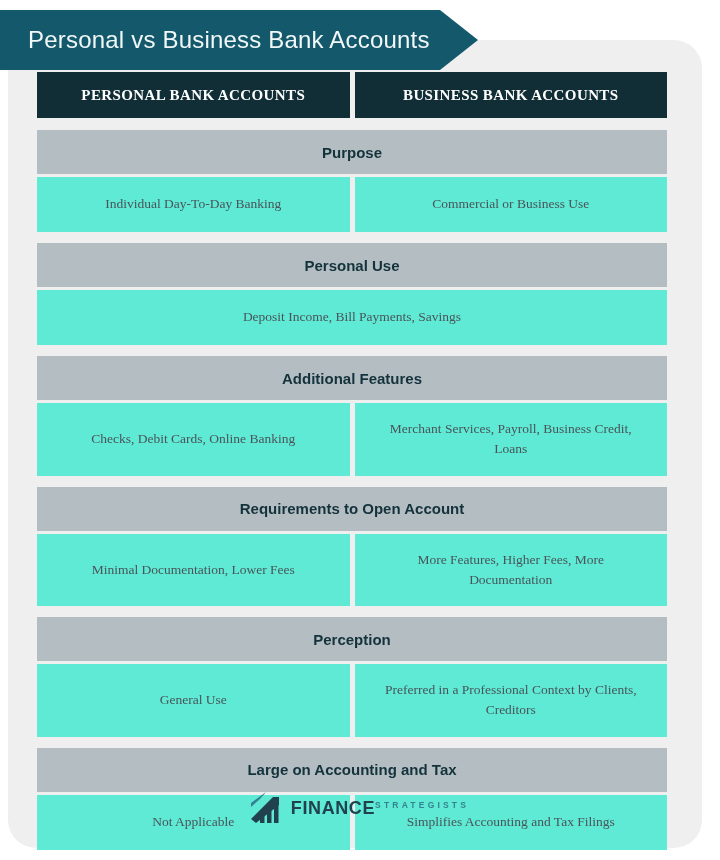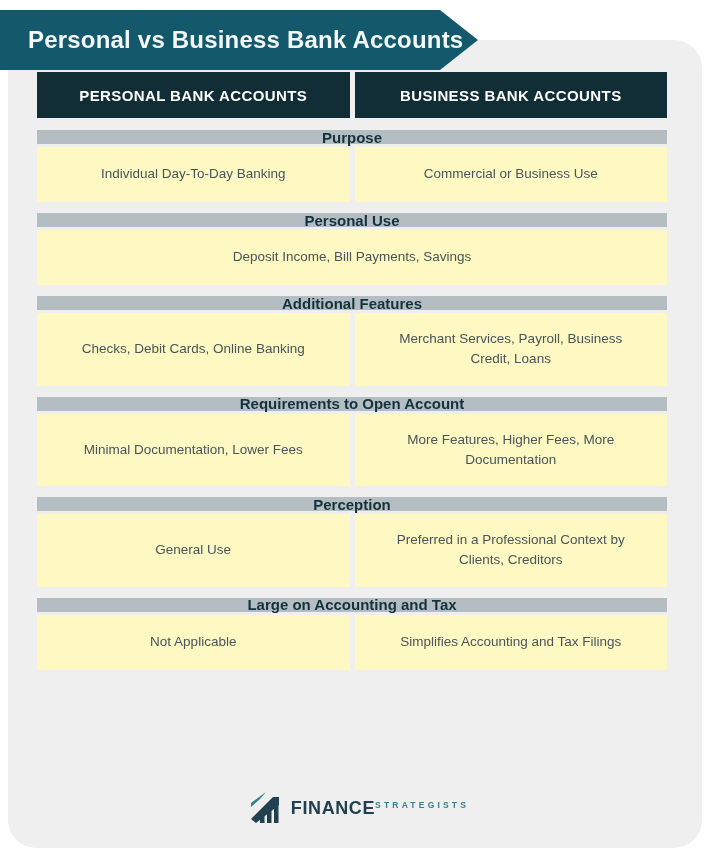--- a/index.html
+++ b/index.html
@@ -22,56 +22,56 @@
     left:0;top:10px;
     width:478px;height:60px;
     background:#13596b;
     clip-path:polygon(0 0,440px 0,478px 50%,440px 100%,0 100%);
     display:flex;align-items:center;
     z-index:5;
   }
   .banner h1{
     margin:0 0 0 28px;
     font-size:24px;
-    font-weight:bold;
+    font-weight:normal;
     color:#f2f7f8;
     letter-spacing:0.2px;
   }
   .table{
     position:absolute;
     left:37px;top:72px;
     width:630px;
   }
-  .colrow{display:flex;gap:5px;}
+  .colrow{display:flex;gap:5px;font-family:Liberation Serif, serif;}
   .colhead{
     flex:1;
     background:#112e36;
     color:#ffffff;
     font-weight:bold;
     font-size:15px;
     letter-spacing:0.4px;
     text-transform:uppercase;
     height:46px;
     display:flex;align-items:center;justify-content:center;
     text-align:center;
   }
   .band{
     margin-top:11px;
     background:#b4bec2;
-    height:14px;
+    height:44px;
     display:flex;align-items:center;justify-content:center;
     font-weight:bold;
     font-size:15px;
     color:#14323c;
   }
   .band.first{margin-top:12px;}
   .cells{margin-top:3px;}
   .cell{
     flex:1;
-    background:#fef9c3;
+    background:#5eead4;
     min-height:55px;
     display:flex;align-items:center;justify-content:center;
     text-align:center;
     font-size:13.5px;
     line-height:1.5;
     color:#4a545a;
     padding:16px 26px;
     box-sizing:border-box;
   }
   .footer{

